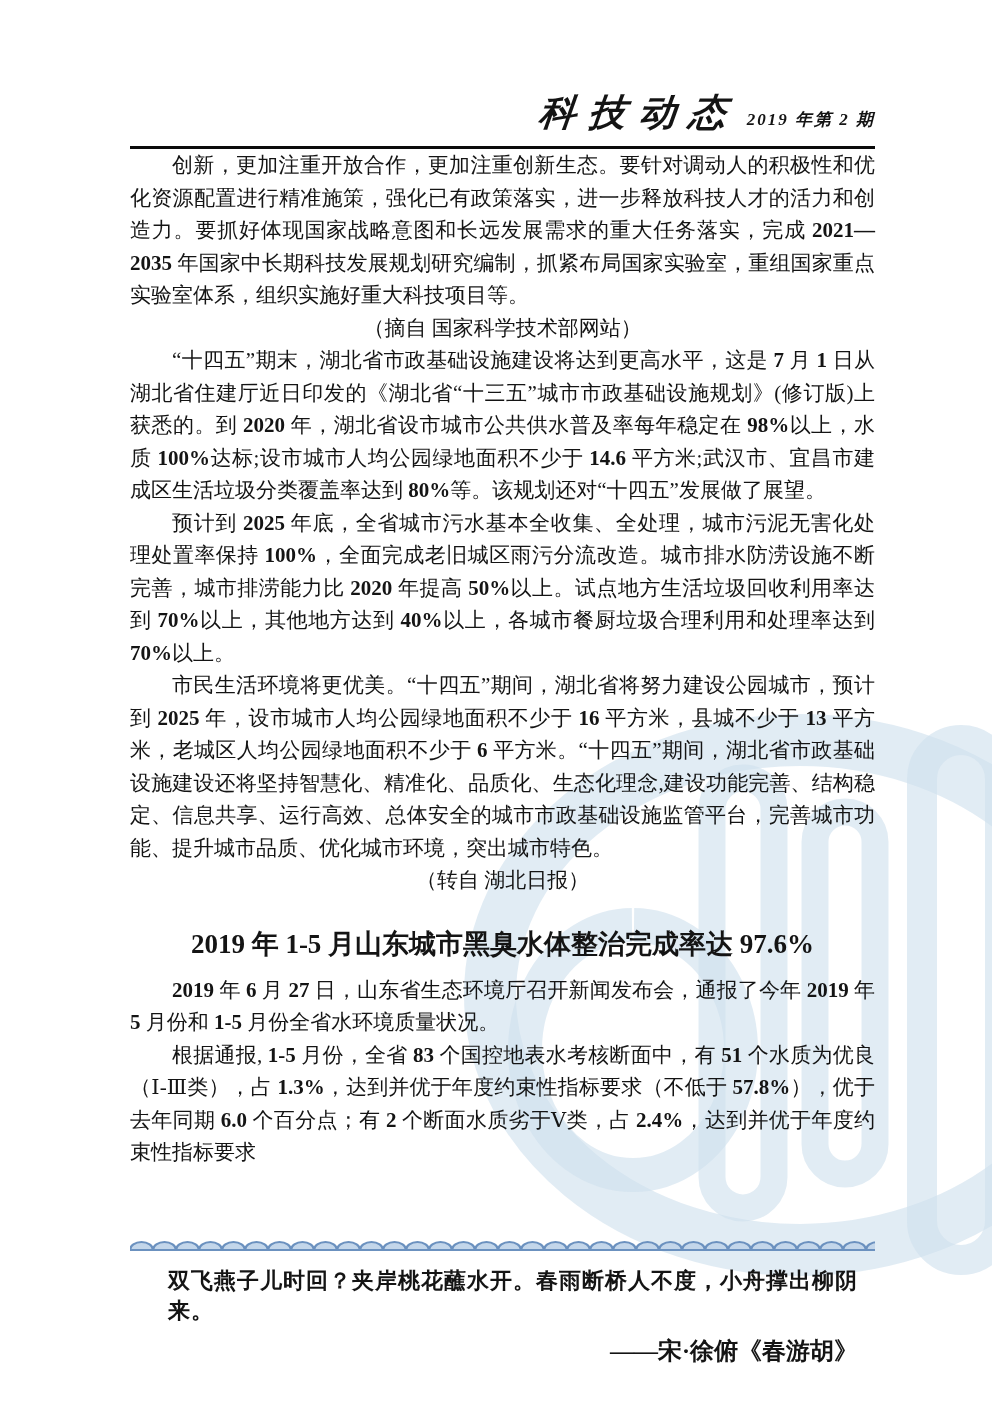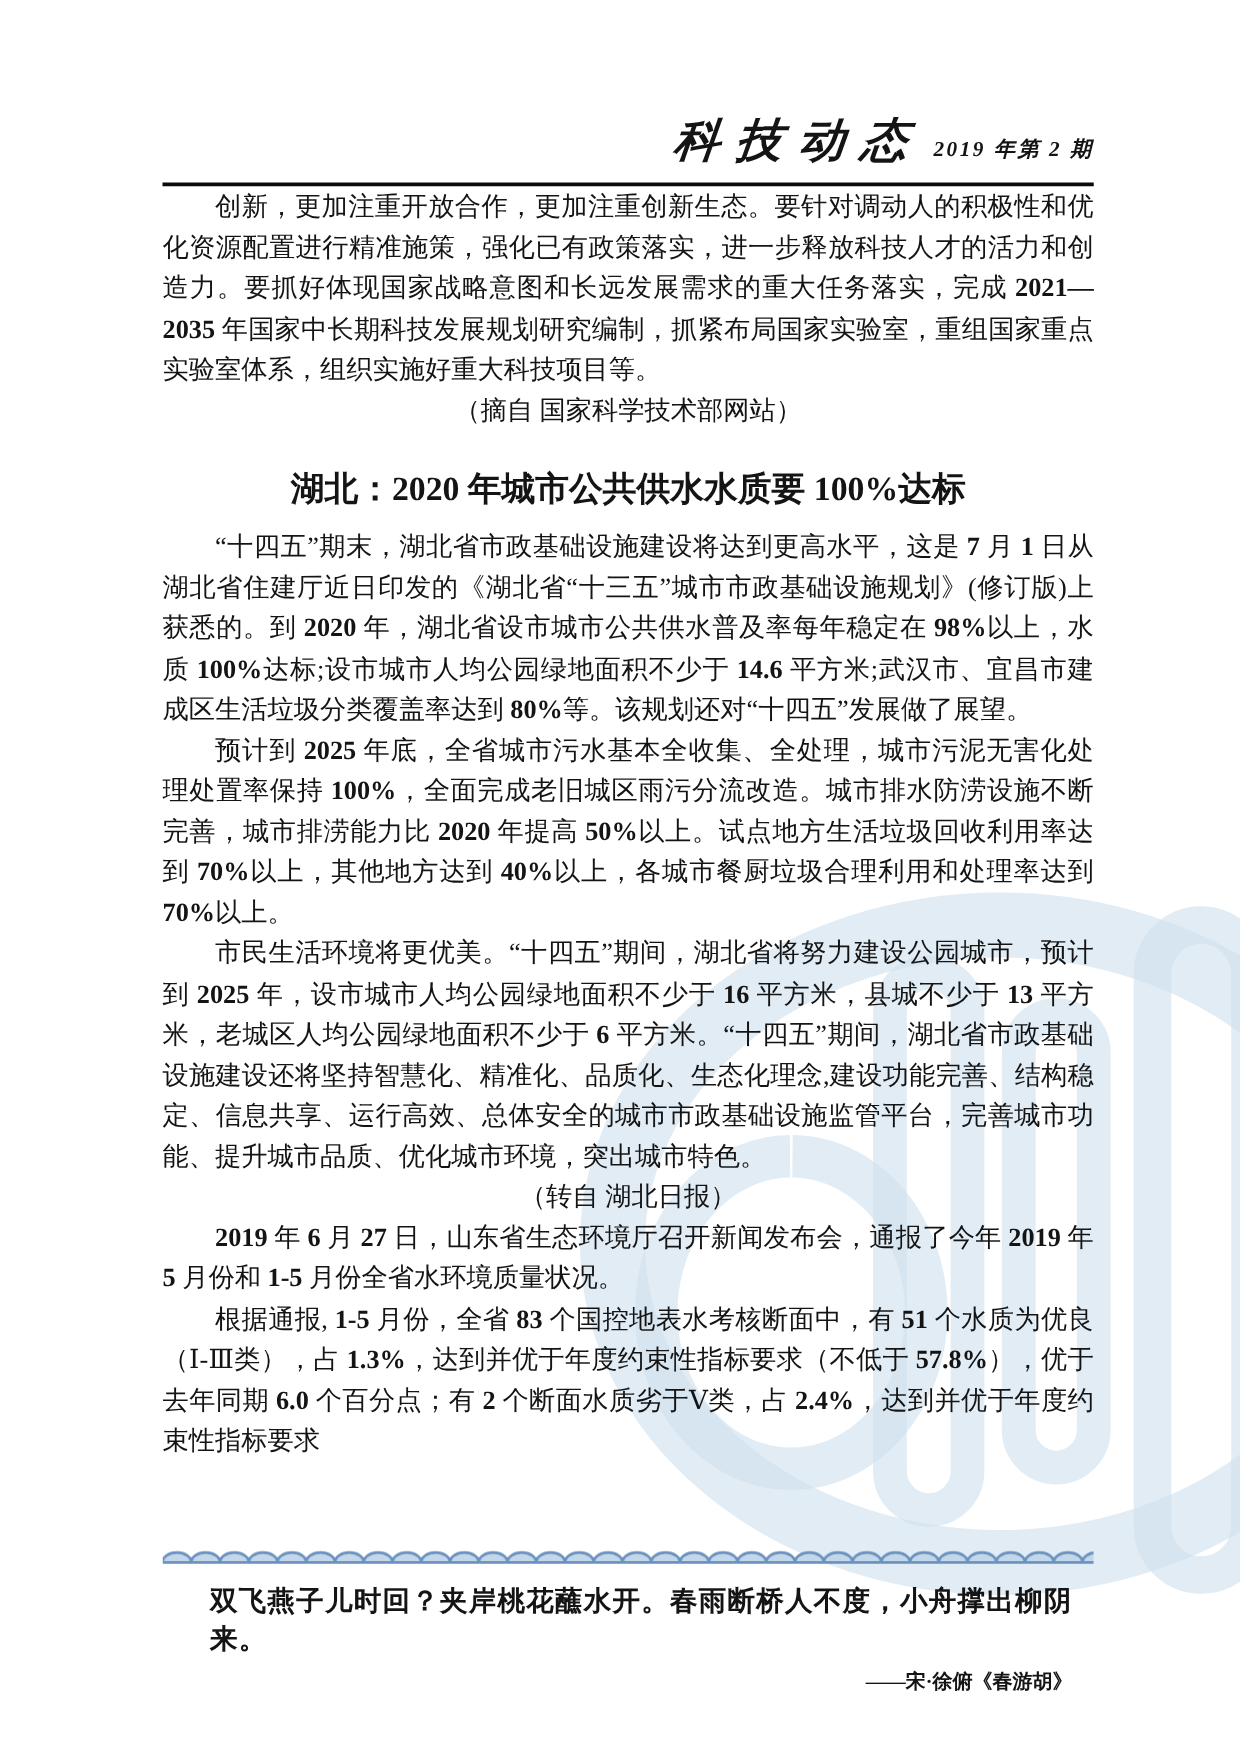--- a/index.html
+++ b/index.html
@@ -45,21 +45,21 @@
   }
   .para b,.article-title b{font-family:"Liberation Serif","DejaVu Serif",serif;}
   .footer{position:absolute;left:130px;right:134px;top:1238px;z-index:1;}
   .wave{display:block;}
   .poem{
     font-size:22px;font-weight:bold;line-height:30px;
     margin:14px 0 0 0;padding-left:38px;
     letter-spacing:1px;
   }
   .poem-attribution{
-    font-size:16px;font-weight:bold;
+    font-size:24px;font-weight:bold;
     text-align:right;margin:9px 0 0 0;
   }
 </style>
 </head>
 <body>
 
 <div class="page">
 
   <svg class="watermark" viewBox="0 0 992 1403" xmlns="http://www.w3.org/2000/svg" aria-hidden="true">
     <g fill="none" stroke="#cfe0ee" stroke-opacity="0.62">
@@ -74,26 +74,26 @@
   <div class="content">
 
     <div class="header">
       <span class="journal-title">科技动态</span>
       <span class="journal-issue">2019 年第 2 期</span>
     </div>
 
     <p class="para first-para bold-nums">创新，更加注重开放合作，更加注重创新生态。要针对调动人的积极性和优化资源配置进行精准施策，强化已有政策落实，进一步释放科技人才的活力和创造力。要抓好体现国家战略意图和长远发展需求的重大任务落实，完成 <b>2021—2035</b> 年国家中长期科技发展规划研究编制，抓紧布局国家实验室，重组国家重点实验室体系，组织实施好重大科技项目等。</p>
     <p class="attribution">（摘自  国家科学技术部网站）</p>
 
-    <h2 class="article-title">湖北：2020 年城市公共供水水质要 100%达标</h2>
     <p class="para bold-nums">“十四五”期末，湖北省市政基础设施建设将达到更高水平，这是 <b>7</b> 月 <b>1</b> 日从湖北省住建厅近日印发的《湖北省“十三五”城市市政基础设施规划》(修订版)上获悉的。到 <b>2020</b> 年，湖北省设市城市公共供水普及率每年稳定在 <b>98%</b>以上，水质 <b>100%</b>达标;设市城市人均公园绿地面积不少于 <b>14.6</b> 平方米;武汉市、宜昌市建成区生活垃圾分类覆盖率达到 <b>80%</b>等。该规划还对“十四五”发展做了展望。</p>
     <p class="para bold-nums">预计到 <b>2025</b> 年底，全省城市污水基本全收集、全处理，城市污泥无害化处理处置率保持 <b>100%</b>，全面完成老旧城区雨污分流改造。城市排水防涝设施不断完善，城市排涝能力比 <b>2020</b> 年提高 <b>50%</b>以上。试点地方生活垃圾回收利用率达到 <b>70%</b>以上，其他地方达到 <b>40%</b>以上，各城市餐厨垃圾合理利用和处理率达到 <b>70%</b>以上。</p>
     <p class="para bold-nums">市民生活环境将更优美。“十四五”期间，湖北省将努力建设公园城市，预计到 <b>2025</b> 年，设市城市人均公园绿地面积不少于 <b>16</b> 平方米，县城不少于 <b>13</b> 平方米，老城区人均公园绿地面积不少于 <b>6</b> 平方米。“十四五”期间，湖北省市政基础设施建设还将坚持智慧化、精准化、品质化、生态化理念,建设功能完善、结构稳定、信息共享、运行高效、总体安全的城市市政基础设施监管平台，完善城市功能、提升城市品质、优化城市环境，突出城市特色。</p>
     <p class="attribution">（转自  湖北日报）</p>
 
+    <h2 class="article-title">2019 年 1-5 月山东城市黑臭水体整治完成率达 97.6%</h2>
     <p class="para bold-nums"><b>2019</b> 年 <b>6</b> 月 <b>27</b> 日，山东省生态环境厅召开新闻发布会，通报了今年 <b>2019</b> 年 <b>5</b> 月份和 <b>1-5</b> 月份全省水环境质量状况。</p>
     <p class="para bold-nums">根据通报, <b>1-5</b> 月份，全省 <b>83</b> 个国控地表水考核断面中，有 <b>51</b> 个水质为优良（Ⅰ-Ⅲ类），占 <b>1.3%</b>，达到并优于年度约束性指标要求（不低于 <b>57.8%</b>），优于去年同期 <b>6.0</b> 个百分点；有 <b>2</b> 个断面水质劣于Ⅴ类，占 <b>2.4%</b>，达到并优于年度约束性指标要求</p>
 
   </div>
 
   <div class="footer">
     <svg class="wave" width="745" height="14" xmlns="http://www.w3.org/2000/svg" aria-hidden="true">
       <defs>
         <pattern id="wv" width="23" height="14" patternUnits="userSpaceOnUse">
           <path d="M0 12 A 11.5 8 0 0 1 23 12 Z" fill="#c3d6ea" stroke="#6b91bf" stroke-width="2.2"></path>

